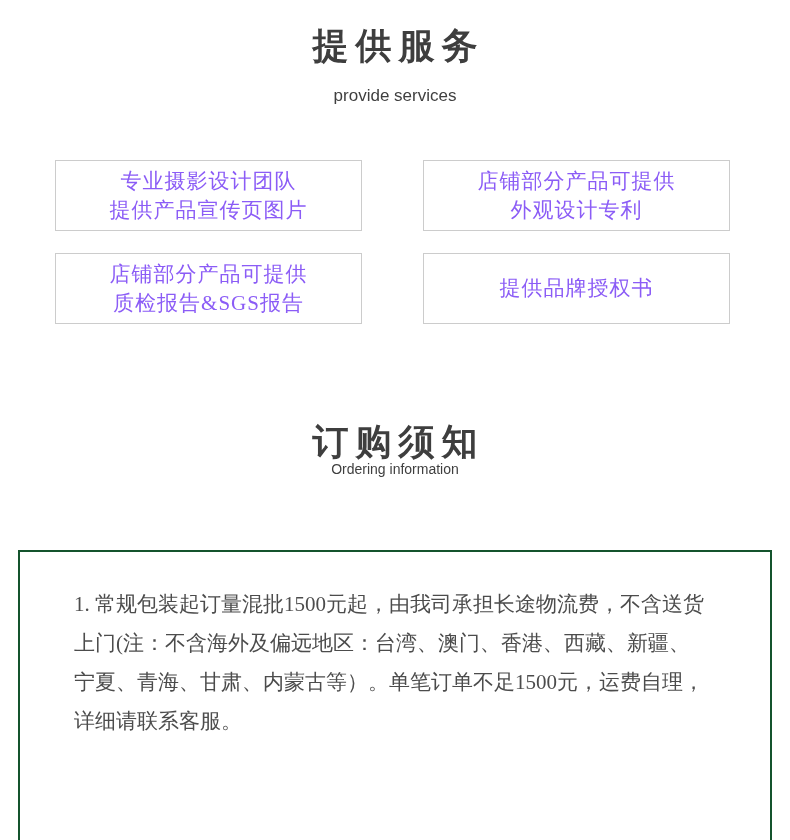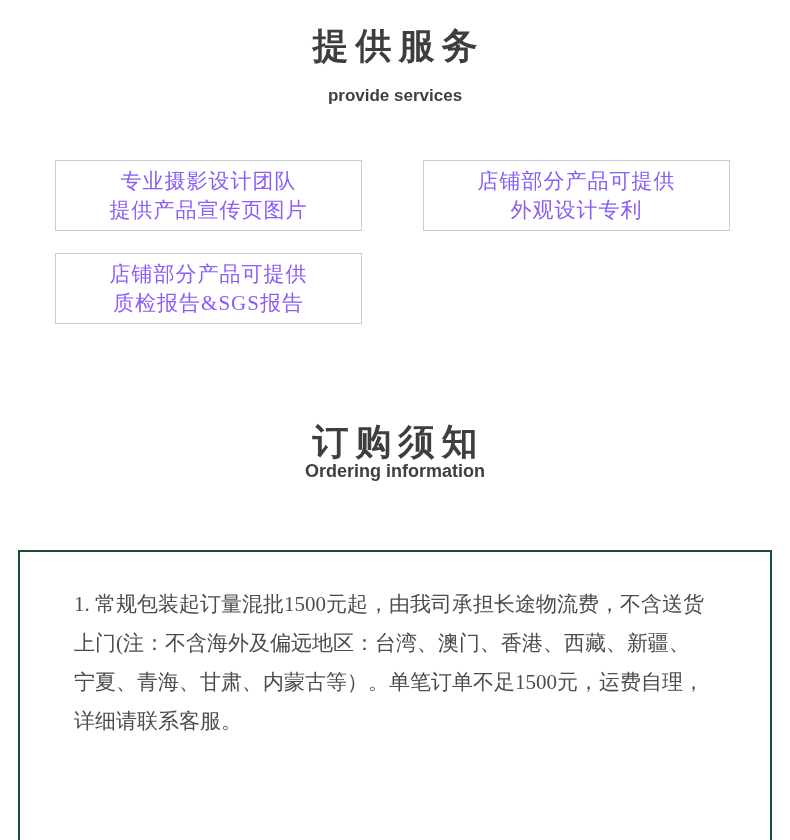--- a/index.html
+++ b/index.html
@@ -27,27 +27,27 @@
     letter-spacing: 7px;
     text-indent: 7px;
     line-height: 1.2;
   }
   .section-subtitle {
     position: absolute;
     left: 0;
     width: 790px;
     text-align: center;
     font-family: "Liberation Sans", "DejaVu Sans", sans-serif;
-    font-weight: 700;
+    font-weight: 400;
     color: #3f3f3f;
   }
   #services-title   { top: 24px; }
   #services-subtitle{ top: 86px; font-size: 17px; }
   #ordering-title   { top: 420px; }
-  #ordering-subtitle{ top: 461px; font-size: 18px; }
+  #ordering-subtitle{ top: 461px; font-size: 14px; }
 
   .cards {
     position: absolute;
     left: 55px;
     top: 160px;
     display: grid;
     grid-template-columns: 307px 307px;
     grid-auto-rows: 71px;
     column-gap: 61px;
     row-gap: 22px;
@@ -105,20 +105,23 @@
 提供产品宣传页图片</span>
     </div>
     <div class="card">
       <span class="card-text">店铺部分产品可提供
 外观设计专利</span>
     </div>
     <div class="card">
       <span class="card-text">店铺部分产品可提供
 质检报告&amp;SGS报告</span>
     </div>
+    <div class="card">
+      <span class="card-text">提供品牌授权书</span>
+    </div>
   </div>
 
   <h1 id="ordering-title" class="section-title">订购须知</h1>
   <div id="ordering-subtitle" class="section-subtitle">Ordering information</div>
 
   <div class="notice-box">
     <p class="notice-item">1. 常规包装起订量混批1500元起，由我司承担长途物流费，不含送货
 上门(注：不含海外及偏远地区：台湾、澳门、香港、西藏、新疆、
 宁夏、青海、甘肃、内蒙古等）。单笔订单不足1500元，运费自理，
 详细请联系客服。</p>

